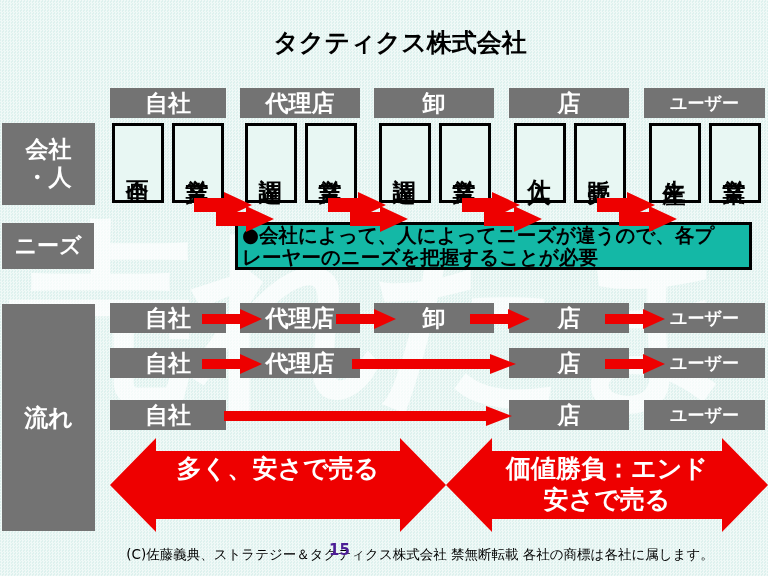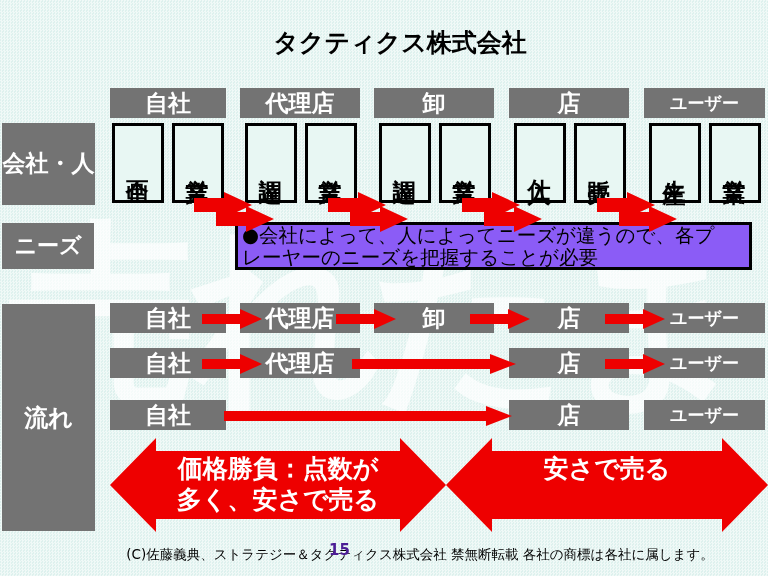--- a/index.html
+++ b/index.html
@@ -19,32 +19,32 @@
   .title{
     left:32px;top:26px;width:736px;text-align:center;
     font-size:25px;font-weight:bold;color:#000;z-index:2;
   }
   .blackbox{
     background:#737373;color:#fff;display:flex;align-items:center;justify-content:center;
     font-weight:bold;z-index:2;box-sizing:border-box;
   }
   .stage-header{top:88px;height:30px;font-size:23px;}
   .small-txt{font-size:17px !important;}
-  .side-label{left:2px;font-size:23px;text-align:center;line-height:1.2;}
+  .side-label{left:2px;font-size:23px;text-align:center;flex-direction:column;line-height:1.2;}
   .fnbox{
     top:123px;width:52px;height:80px;border:3px solid #000;background:#e8f7f3;
     display:flex;align-items:center;justify-content:center;z-index:2;box-sizing:border-box;
     writing-mode:vertical-rl;text-orientation:upright;
     font-size:23px;font-weight:600;color:#000;letter-spacing:2px;
   }
   .junction{top:192px;width:80px;height:42px;z-index:3;}
   .needs-note{
     left:235px;top:222px;width:517px;height:48px;border:3px solid #000;
-    background:#8b5cf6;z-index:2;box-sizing:border-box;
-    font-size:19.5px;line-height:22px;color:#000;padding:0 4px;font-weight:400;white-space:nowrap;overflow:hidden;
+    background:#14b8a6;z-index:2;box-sizing:border-box;
+    font-size:19.5px;line-height:22px;color:#000;padding:0 4px;font-weight:700;white-space:nowrap;overflow:hidden;
   }
   .flowcell{height:30px;font-size:23px;}
   .arr{z-index:3;}
   .bigarrow{top:438px;height:94px;z-index:2;}
   .bigarrow svg{position:absolute;left:0;top:0;}
   .bigarrow .bigtext{
     position:absolute;left:0;top:15px;width:100%;text-align:center;
     color:#fff;font-weight:bold;font-size:25px;line-height:31px;z-index:3;
   }
   .footer{
@@ -190,27 +190,27 @@
   </div>
 <div class="abs arr" style="top:405px;left:224px;"><svg width="290" height="22">
       <polygon points="0,6 262,6 262,1 288,11 262,21 262,16 0,16" fill="#ee0000"></polygon>
     </svg></div>
 
 <div class="abs bigarrow" style="left:110px;width:336px;">
   <svg width="336" height="94">
       <polygon points="0,47 46,0 46,13 290,13 290,0 336,47 290,94 290,81 46,81 46,94" fill="#ee0000"></polygon>
     </svg>
   <div class="bigtext">
-    <div>価格勝負：点数が</div>
     <div>多く、安さで売る</div>
   </div>
 </div>
 <div class="abs bigarrow" style="left:446px;width:322px;">
   <svg width="322" height="94">
       <polygon points="0,47 46,0 46,13 276,13 276,0 322,47 276,94 276,81 46,81 46,94" fill="#ee0000"></polygon>
     </svg>
   <div class="bigtext">
+    <div>価値勝負：エンド</div>
     <div>安さで売る</div>
   </div>
 </div>
 
 <div class="abs footer">(C)佐藤義典、ストラテジー＆タクティクス株式会社  禁無断転載  各社の商標は各社に属します。</div>
 <div class="abs pagenum">15</div>
 
 </body></html>

